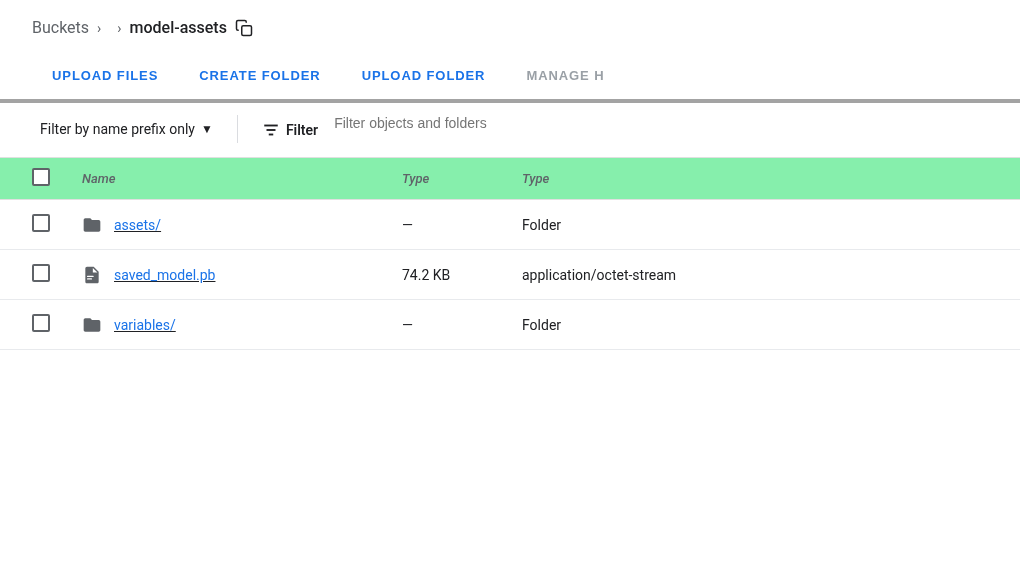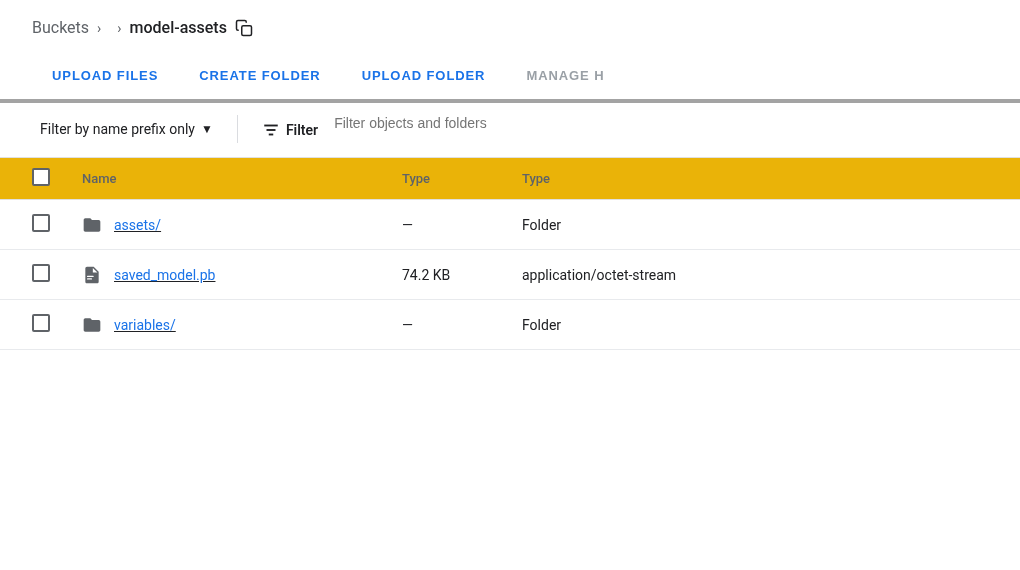--- a/index.html
+++ b/index.html
@@ -132,22 +132,23 @@
       width: 100%;
       cursor: text;
     }
 
     
     .file-table {
       width: 100%;
       border-collapse: collapse;
     }
     .file-table thead tr {
-      background: #eab308;
+      background: #86efac;
       border-bottom: 1px solid #e0e0e0;
+      font-style: italic;
     }
     .file-table thead th {
       padding: 10px 16px;
       text-align: left;
       font-size: 13px;
       font-weight: 500;
       color: #5f6368;
     }
     .file-table thead th:first-child {
       padding-left: 32px;

